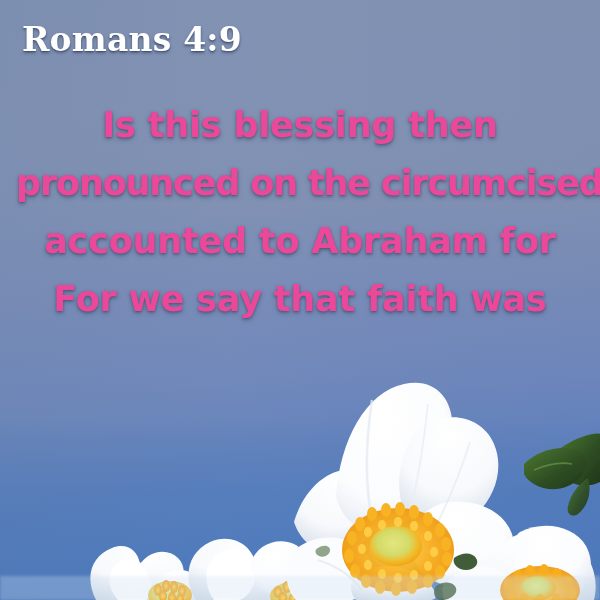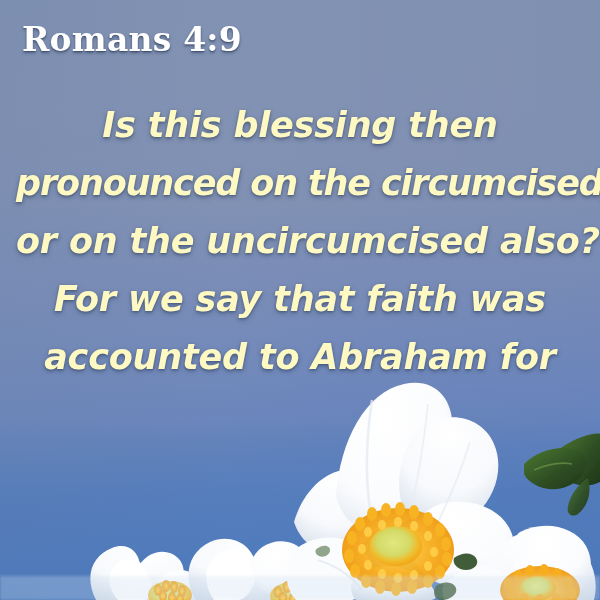--- a/index.html
+++ b/index.html
@@ -83,27 +83,26 @@
     top: 96px;
     text-align: center;
     z-index: 20;
   }
   .verse-line {
     display: block;
     font-family: "DejaVu Sans", sans-serif;
     font-weight: 700;
     font-size: 35px;
     line-height: 58px;
-    color: #fef9c3;
+    color: #ec4899;
     letter-spacing: -0.2px;
     white-space: nowrap;
     text-shadow:
       0 2px 4px rgba(45,62,92,0.50),
       0 1px 2px rgba(45,62,92,0.38);
-    font-style: italic;
   }
   .verse-line.tight { letter-spacing: -1.15px; font-size: 35px; }
 
   
   .flowers {
     position: absolute;
     left: 0; right: 0; bottom: 0;
     height: 230px;
     z-index: 10;
     pointer-events: none;
@@ -311,18 +310,17 @@
         <rect x="0" y="206" width="600" height="24" fill="#cfe0f2"></rect>
       </g>
     </svg>
   </div>
 
   <div class="ref-title">Romans 4:9</div>
 
   <div class="verse-block">
     <span class="verse-line">Is this blessing then</span>
     <span class="verse-line tight">pronounced on the circumcised,</span>
-    <span class="verse-line">or on the uncircumcised also?</span>
+    <span class="verse-line">accounted to Abraham for</span>
     <span class="verse-line">For we say that faith was</span>
-    <span class="verse-line">accounted to Abraham for</span>
   </div>
 
 </div>
 
 </body></html>

